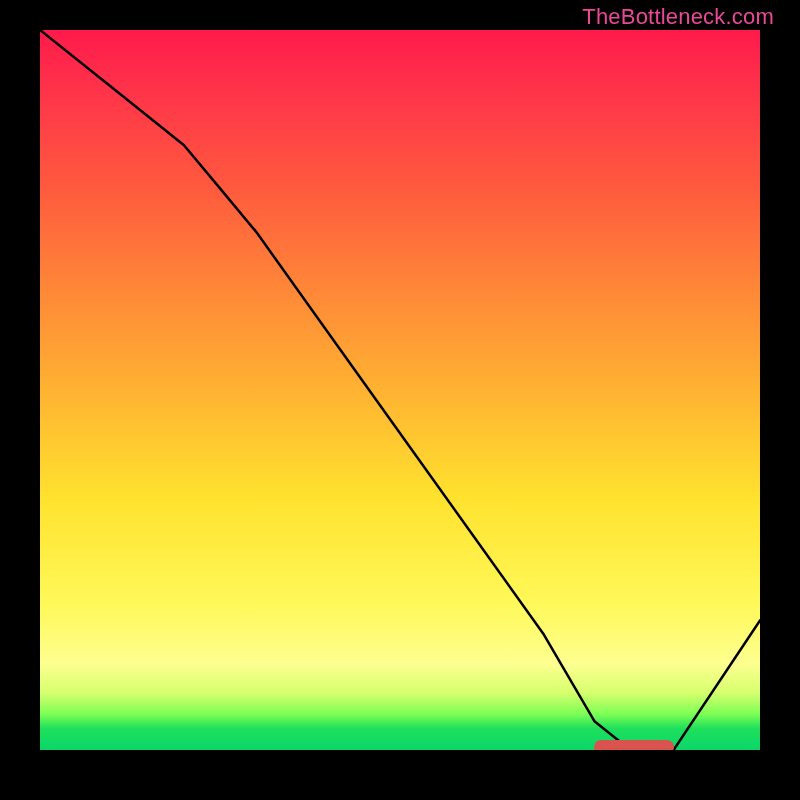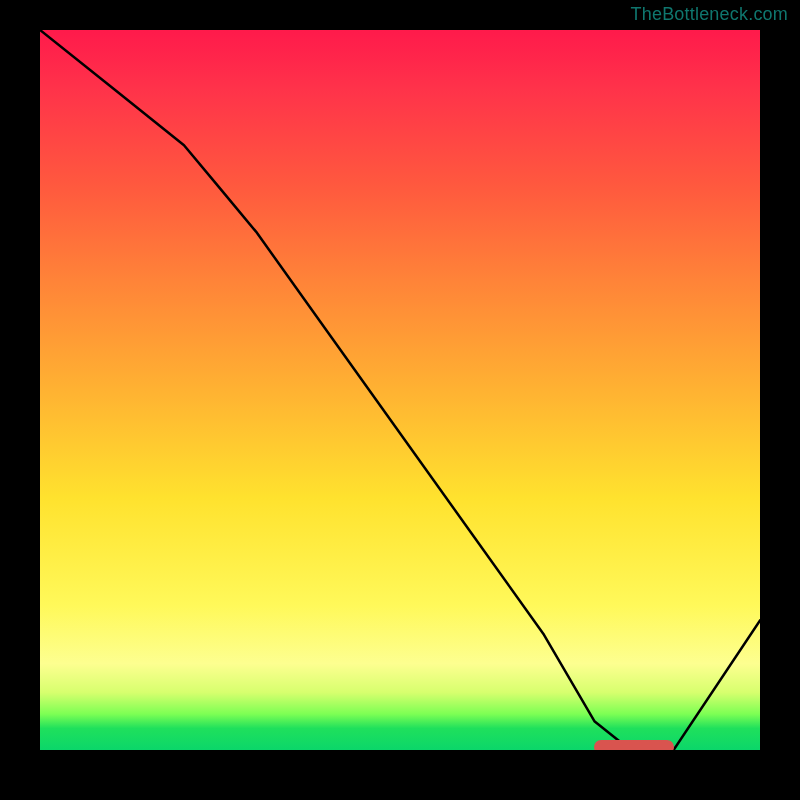--- a/index.html
+++ b/index.html
@@ -12,23 +12,23 @@
     overflow: hidden;
   }
   .container {
     position: relative;
     width: 800px;
     height: 800px;
   }
   .watermark {
     position: absolute;
     top: 4px;
-    right: 12px;
-    color: #0f766e;
-    font-size: 18px;
+    right: 26px;
+    color: #ec4899;
+    font-size: 22px;
     font-weight: 500;
     letter-spacing: 0.2px;
     z-index: 10;
   }
   .plot-area {
     position: absolute;
     left: 40px;
     top: 30px;
     width: 720px;
     height: 720px;

